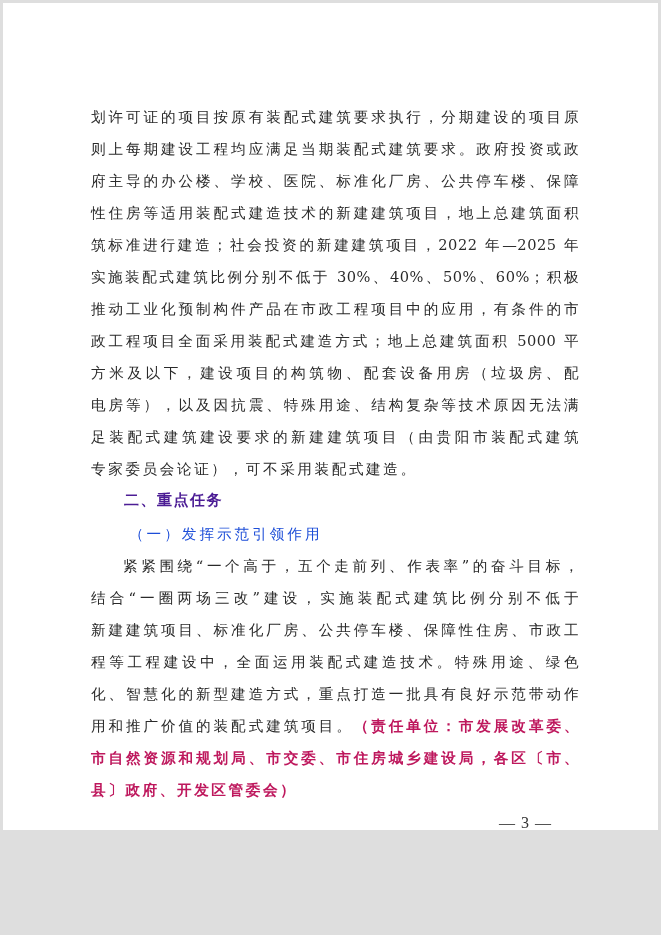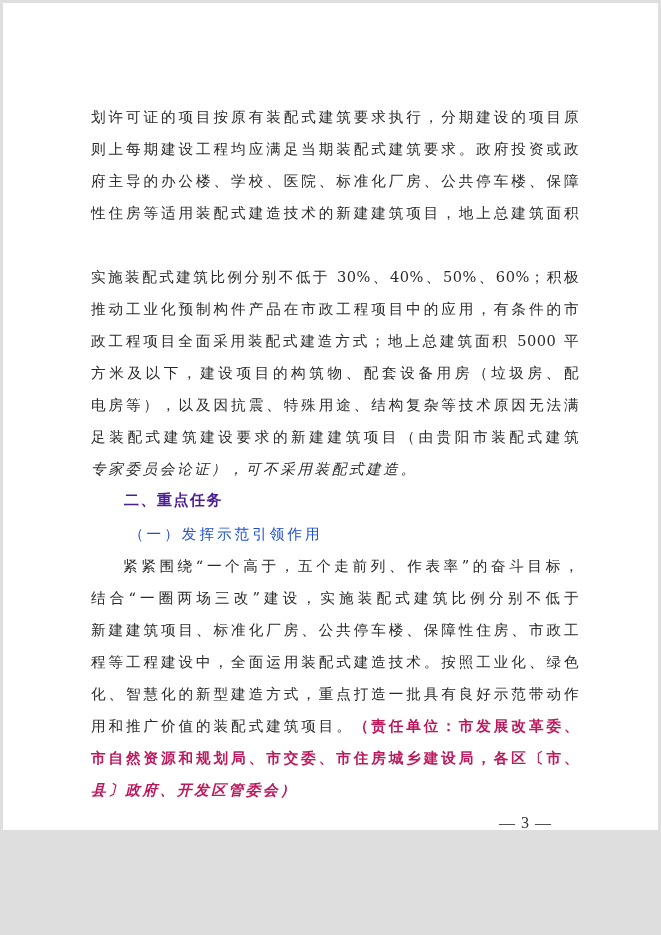--- a/index.html
+++ b/index.html
@@ -19,21 +19,21 @@
     height: 22px;
     line-height: 22px;
     font-family: "DejaVu Serif", "Liberation Serif", serif;
     font-size: 14.6px;
     color: #2a2a2a;
     white-space: nowrap;
     text-align: justify;
     text-align-last: justify;
     letter-spacing: 0.5px;
   }
-  .line.last { text-align-last: left; letter-spacing: 2.6px; font-style: italic; }
+  .line.last { text-align-last: left; letter-spacing: 2.6px; }
   .line.heading {
     left: 121px; width: auto;
     font-family: Liberation Mono, monospace;
     font-weight: bold; font-size: 15px; color: #4c1d95;
     letter-spacing: 1.5px; text-align-last: left;
   }
   .line.subheading {
     left: 126px; width: auto;
     text-align-last: left; letter-spacing: 3px; color: #1d4ed8;
   }
@@ -47,35 +47,36 @@
 </style>
 </head>
 <body>
 
 <div class="page">
 
   <div class="line" style="top:103px">划许可证的项目按原有装配式建筑要求执行，分期建设的项目原</div>
   <div class="line" style="top:135px">则上每期建设工程均应满足当期装配式建筑要求。政府投资或政</div>
   <div class="line" style="top:167px">府主导的办公楼、学校、医院、标准化厂房、公共停车楼、保障</div>
   <div class="line" style="top:199px">性住房等适用装配式建造技术的新建建筑项目，地上总建筑面积</div>
+  <div class="line" style="top:231px">筑标准进行建造；社会投资的新建建筑项目，2022 年—2025 年</div>
   <div class="line" style="top:263px">实施装配式建筑比例分别不低于 30%、40%、50%、60%；积极</div>
   <div class="line" style="top:295px">推动工业化预制构件产品在市政工程项目中的应用，有条件的市</div>
   <div class="line" style="top:327px">政工程项目全面采用装配式建造方式；地上总建筑面积 5000 平</div>
   <div class="line" style="top:359px">方米及以下，建设项目的构筑物、配套设备用房（垃圾房、配</div>
   <div class="line" style="top:391px">电房等），以及因抗震、特殊用途、结构复杂等技术原因无法满</div>
   <div class="line" style="top:423px">足装配式建筑建设要求的新建建筑项目（由贵阳市装配式建筑</div>
   <div class="line last" style="top:455px">专家委员会论证），可不采用装配式建造。</div>
 
   <div class="line heading" style="top:488px">二、重点任务</div>
   <div class="line subheading" style="top:520px">（一）发挥示范引领作用</div>
 
   <div class="line indent" style="top:552px">紧紧围绕“一个高于，五个走前列、作表率”的奋斗目标，</div>
   <div class="line" style="top:584px">结合“一圈两场三改”建设，实施装配式建筑比例分别不低于</div>
   <div class="line" style="top:616px">新建建筑项目、标准化厂房、公共停车楼、保障性住房、市政工</div>
-  <div class="line" style="top:648px">程等工程建设中，全面运用装配式建造技术。按照工业化、绿色</div>
+  <div class="line" style="top:648px">程等工程建设中，全面运用装配式建造技术。特殊用途、绿色</div>
   <div class="line" style="top:680px">化、智慧化的新型建造方式，重点打造一批具有良好示范带动作</div>
   <div class="line" style="top:712px">
     <span>用和推广价值的装配式建筑项目。</span><span class="strong">（责任单位：市发展改革委、</span>
   </div>
   <div class="line strong" style="top:744px">市自然资源和规划局、市交委、市住房城乡建设局，各区〔市、</div>
   <div class="line strong last" style="top:776px">县〕政府、开发区管委会）</div>
 
   <div class="page-number">— 3 —</div>
 </div>
 

